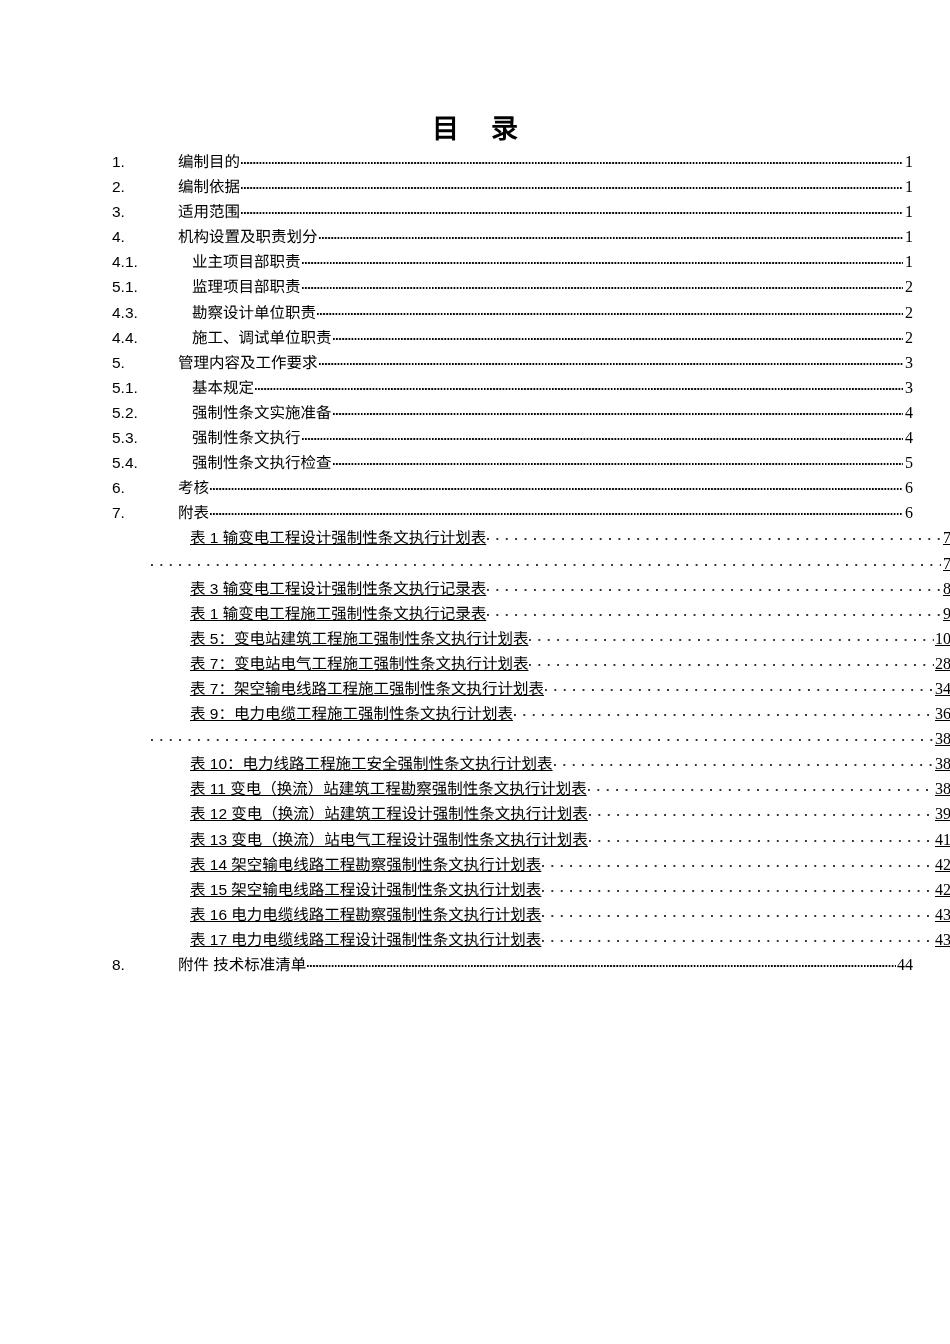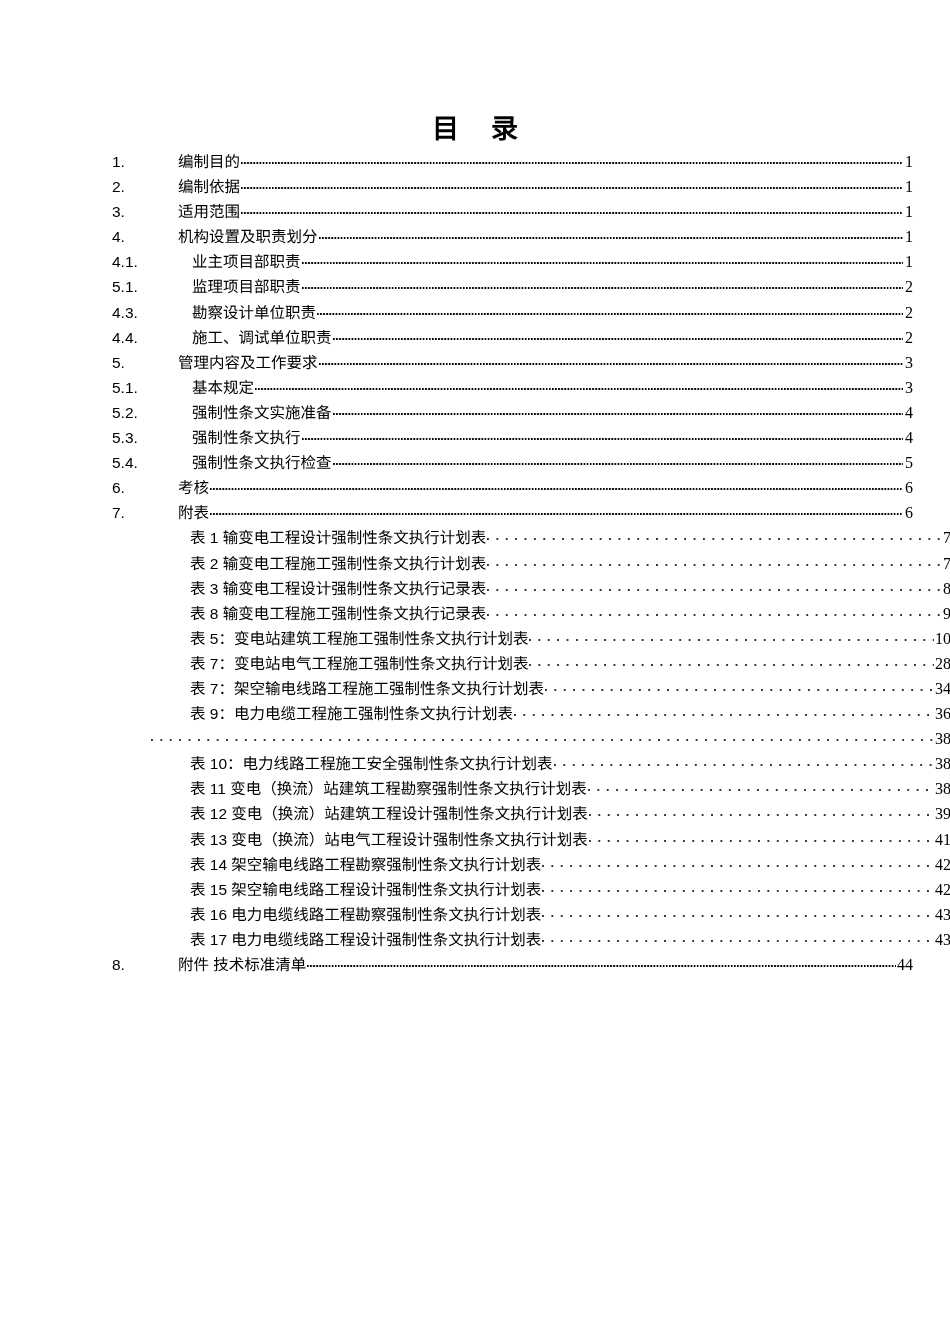--- a/index.html
+++ b/index.html
@@ -105,21 +105,21 @@
     flex: 0 0 auto;
     text-align: right;
     min-width: 9px;
     font-family: "Liberation Serif", "DejaVu Serif", serif;
     font-size: 16px;
   }
 
   
   .toc-entry.lvl1 { padding-left: 0; }
   .toc-entry.lvl2 { padding-left: 0; }
-  .toc-entry.lvl3 { padding-left: 38px; }
+  .toc-entry.lvl3 { padding-left: 38px; text-decoration: underline; }
 
   .toc-entry.lvl1 .num { min-width: 22px; }
   .toc-entry.lvl2 .num { min-width: 36px; }
   .toc-entry.lvl3 .num { min-width: 0; padding-right: 0; }
 
   .toc-entry.lvl3 .label { padding-left: 0; }
 </style>
 </head>
 <body>
 
@@ -219,33 +219,32 @@
         <span class="page-no">6</span>
       </div>
       <div class="toc-entry lvl3">
         <span class="num"></span>
         <span class="label">表 1   输变电工程设计强制性条文执行计划表</span>
         <span class="leader"></span>
         <span class="page-no">7</span>
       </div>
       <div class="toc-entry lvl3">
         <span class="num"></span>
-        <span class="label">表 2   输变电工程施工强制性条文执行计划表</span>
         <span class="leader"></span>
         <span class="page-no">7</span>
       </div>
       <div class="toc-entry lvl3">
         <span class="num"></span>
         <span class="label">表 3   输变电工程设计强制性条文执行记录表</span>
         <span class="leader"></span>
         <span class="page-no">8</span>
       </div>
       <div class="toc-entry lvl3">
         <span class="num"></span>
-        <span class="label">表 8   输变电工程施工强制性条文执行记录表</span>
+        <span class="label">表 1   输变电工程施工强制性条文执行记录表</span>
         <span class="leader"></span>
         <span class="page-no">9</span>
       </div>
       <div class="toc-entry lvl3">
         <span class="num"></span>
         <span class="label">表 5：变电站建筑工程施工强制性条文执行计划表</span>
         <span class="leader"></span>
         <span class="page-no">10</span>
       </div>
       <div class="toc-entry lvl3">

